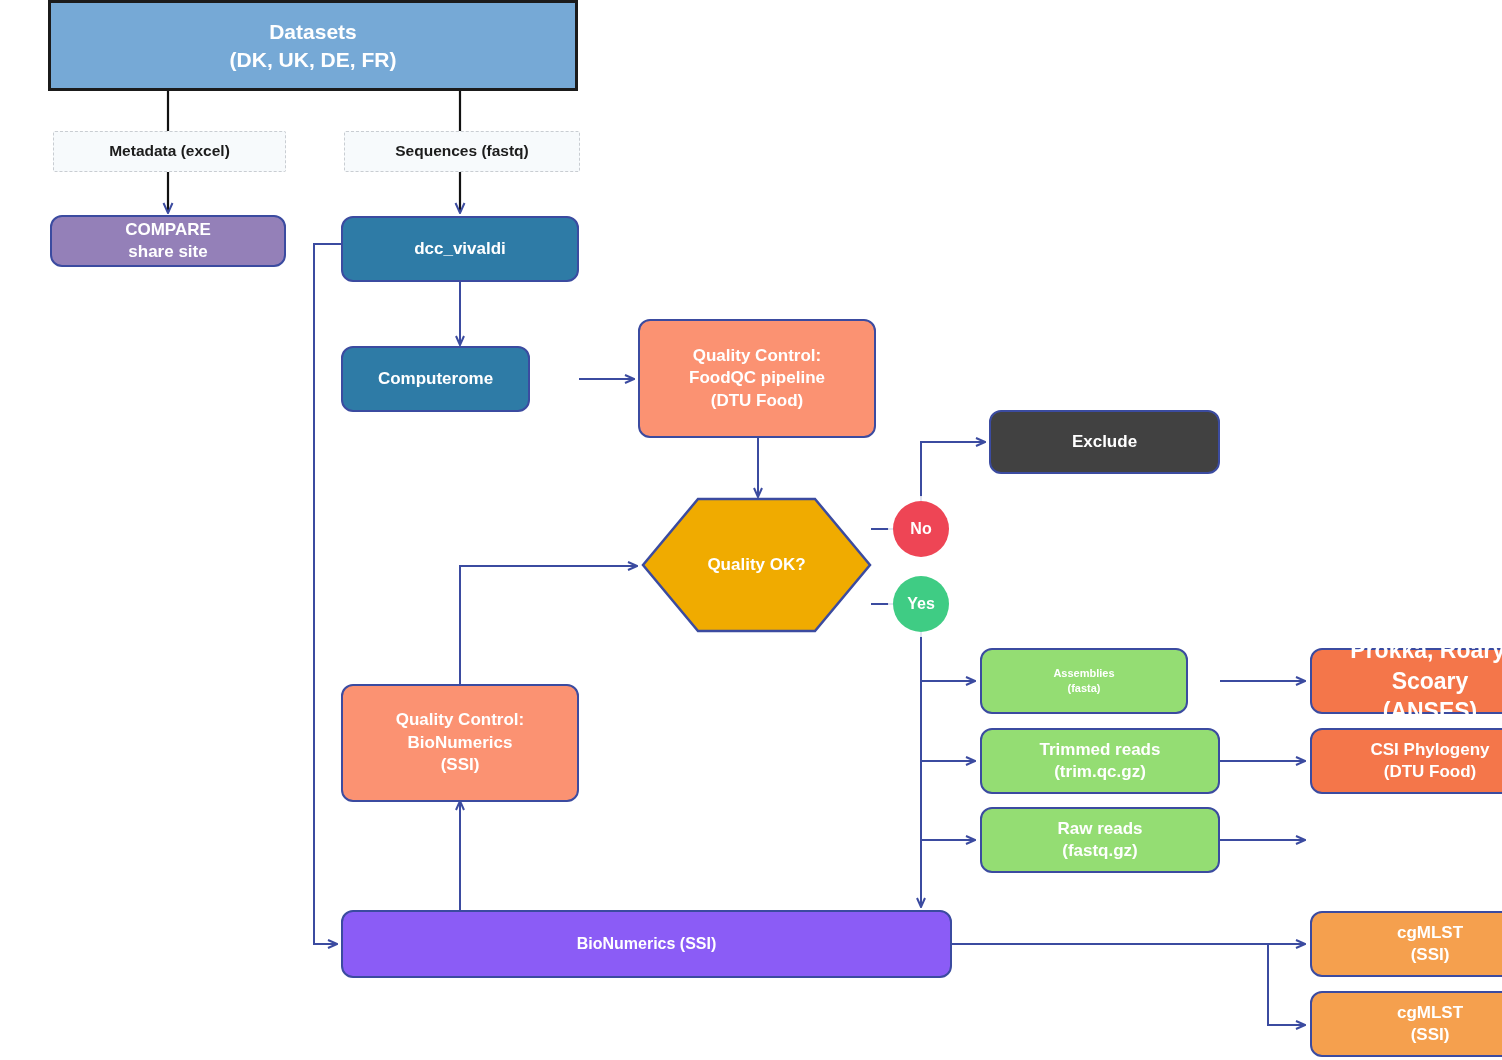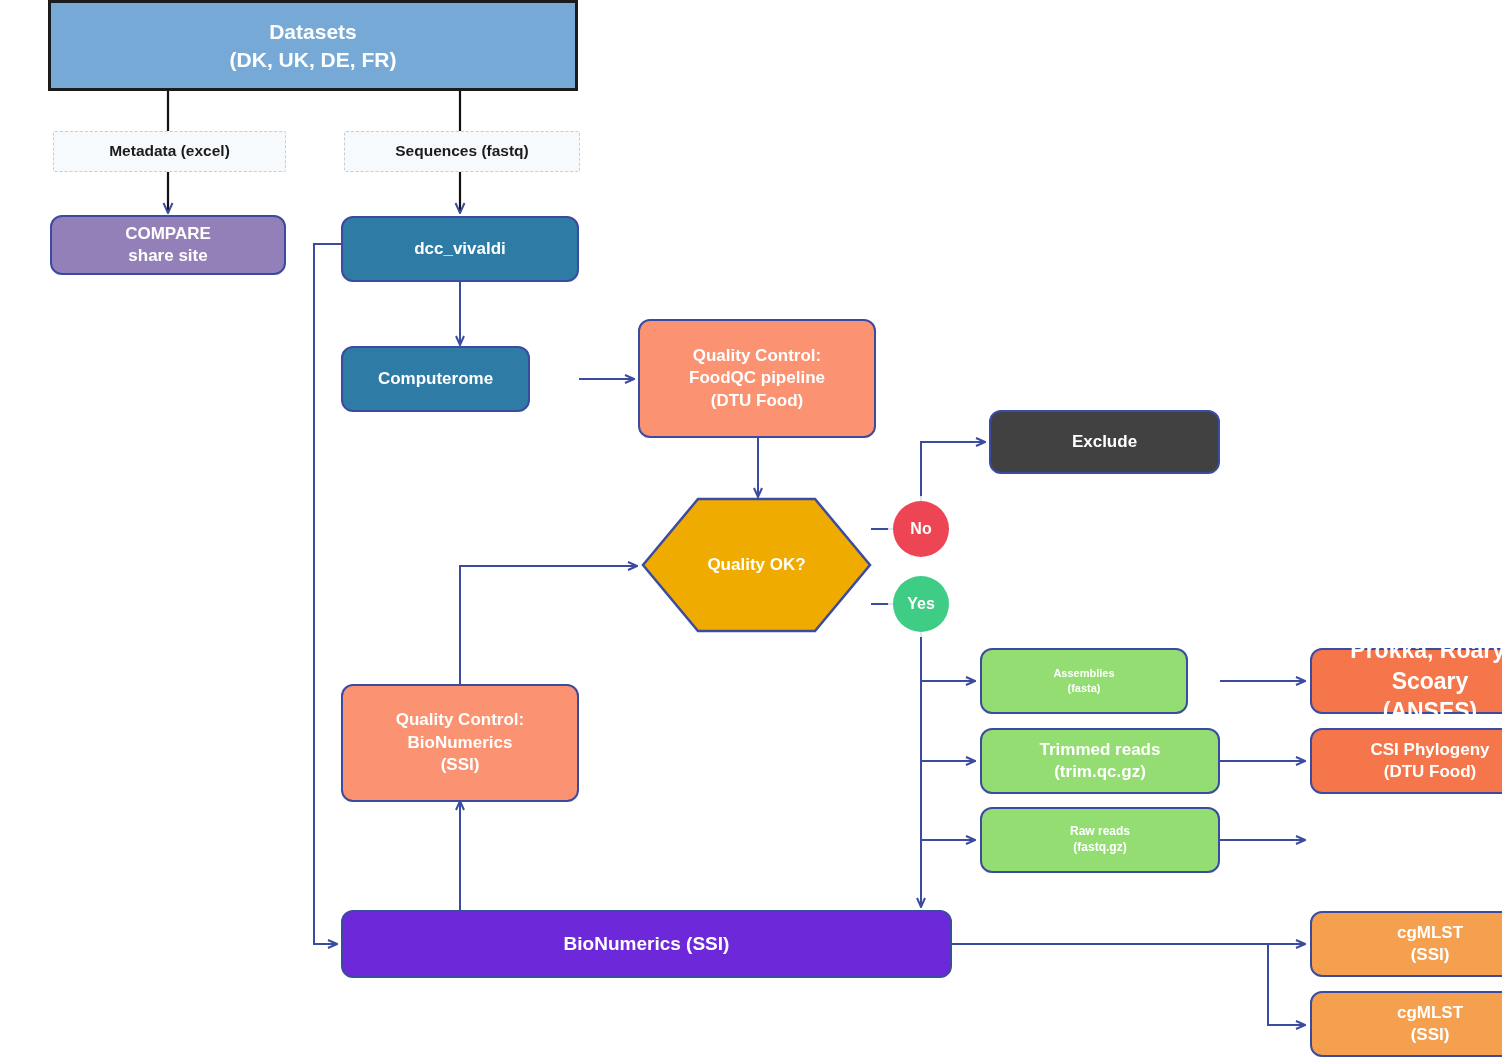--- a/index.html
+++ b/index.html
@@ -135,21 +135,21 @@
   </div>
 
   <div class="node dashedlbl" style="left:5px; top:131px; width:233px; height:41px;">
     <span class="lbl">Metadata (excel)</span>
   </div>
 
   <div class="node dashedlbl" style="left:296px; top:131px; width:236px; height:41px;">
     <span class="lbl">Sequences (fastq)</span>
   </div>
 
-  <div class="node rounded" style="left:2px; top:215px; width:236px; height:60px; background:#9480B8; font-size:17px;">
+  <div class="node rounded" style="left:2px; top:215px; width:236px; height:52px; background:#9480B8; font-size:17px;">
     <span class="lbl">COMPARE
 share site</span>
   </div>
 
   <div class="node rounded" style="left:293px; top:216px; width:238px; height:66px; background:#2E7BA6; font-size:17px;">
     <span class="lbl">dcc_vivaldi</span>
   </div>
 
   <div class="node rounded" style="left:293px; top:346px; width:189px; height:66px; background:#2E7BA6; font-size:17px;">
     <span class="lbl">Computerome</span>
@@ -189,37 +189,37 @@
   <div class="node rounded" style="left:932px; top:648px; width:208px; height:66px; background:#94DD73; font-size:11px;">
     <span class="lbl">Assemblies
 (fasta)</span>
   </div>
 
   <div class="node rounded" style="left:932px; top:728px; width:240px; height:66px; background:#94DD73; font-size:17px;">
     <span class="lbl">Trimmed reads
 (trim.qc.gz)</span>
   </div>
 
-  <div class="node rounded" style="left:932px; top:807px; width:240px; height:66px; background:#94DD73; font-size:12px;">
+  <div class="node rounded" style="left:932px; top:807px; width:240px; height:66px; background:#94DD73; font-size:17px;">
     <span class="lbl">Raw reads
 (fastq.gz)</span>
   </div>
 
   <div class="node rounded" style="left:1262px; top:648px; width:240px; height:66px; background:#F4764A; font-size:23px;">
     <span class="lbl">Prokka, Roary, Scoary
 (ANSES)</span>
   </div>
 
   <div class="node rounded" style="left:1262px; top:728px; width:240px; height:66px; background:#F4764A; font-size:17px;">
     <span class="lbl">CSI Phylogeny
 (DTU Food)</span>
   </div>
 
 
-  <div class="node rounded" style="left:293px; top:910px; width:611px; height:68px; background:#6d28d9; font-size:19px;">
+  <div class="node rounded" style="left:293px; top:910px; width:611px; height:68px; background:#8b5cf6; font-size:16px;">
     <span class="lbl">BioNumerics (SSI)</span>
   </div>
 
   <div class="node rounded" style="left:1262px; top:911px; width:240px; height:66px; background:#F5A04E; font-size:17px;">
     <span class="lbl">cgMLST
 (SSI)</span>
   </div>
 
   <div class="node rounded" style="left:1262px; top:991px; width:240px; height:66px; background:#F5A04E; font-size:17px;">
     <span class="lbl">cgMLST

